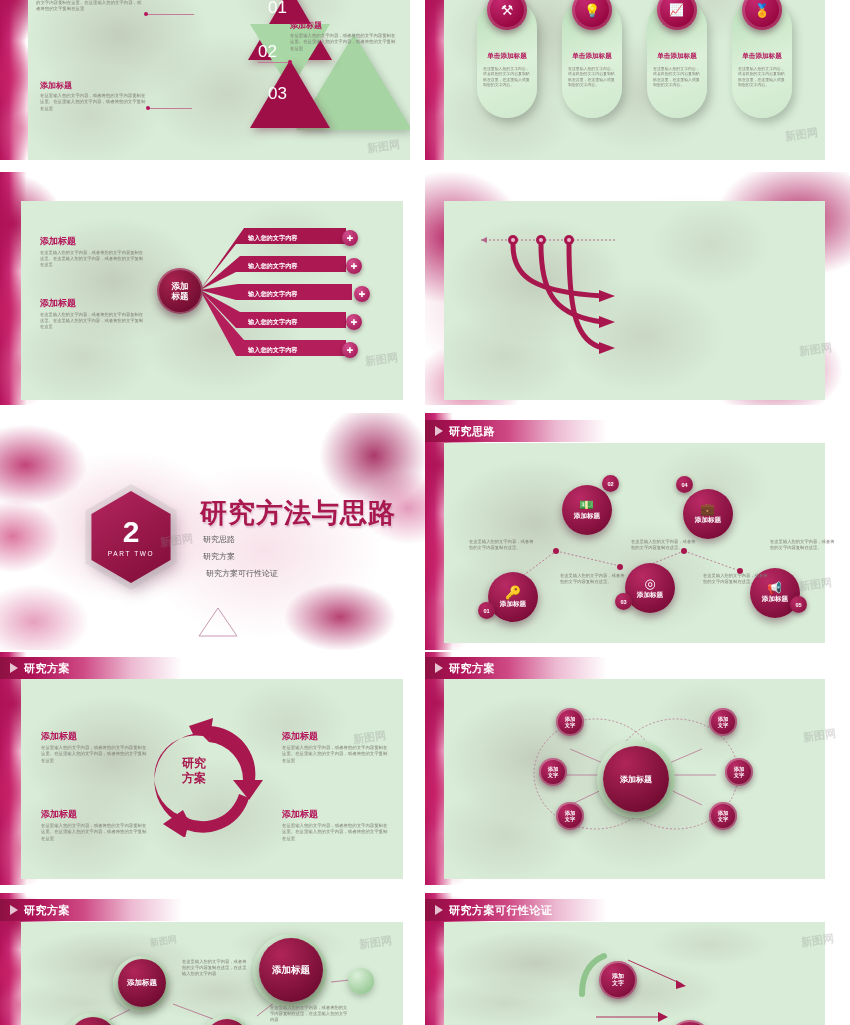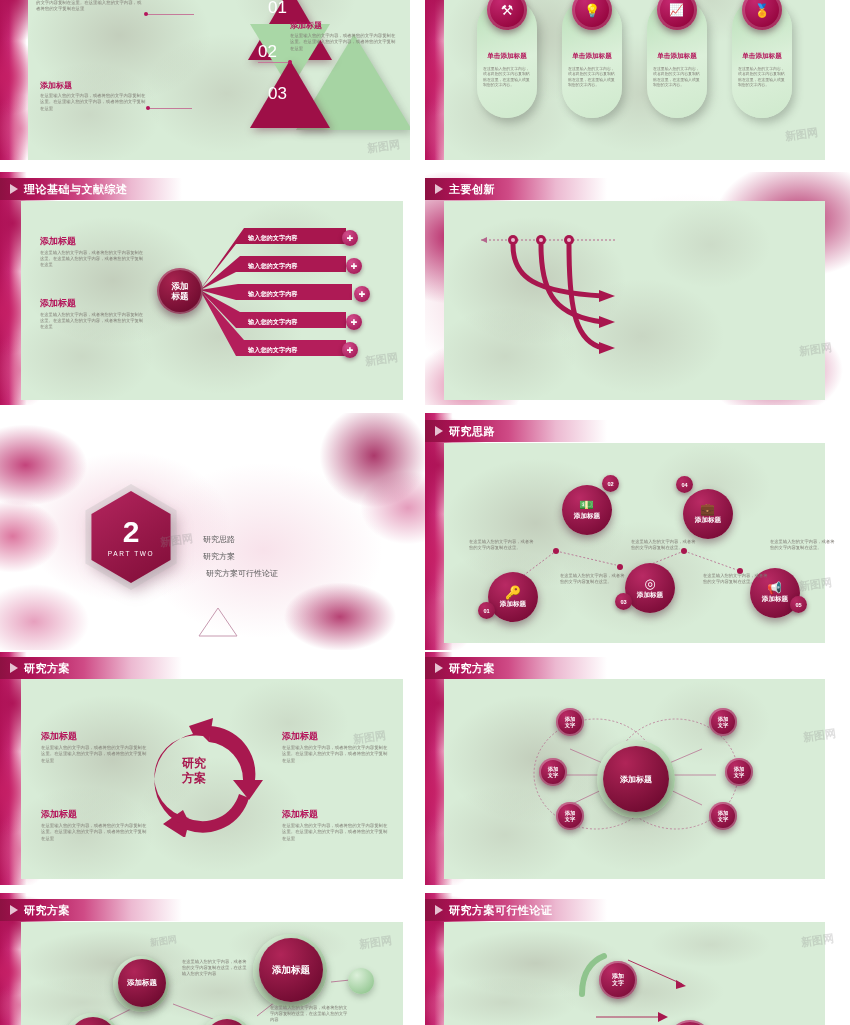--- a/index.html
+++ b/index.html
@@ -198,24 +198,20 @@
       <div class="pt" style="font-size:6.6px;">单击添加标题</div>
       <div class="pb" style="font-size:3.9px;">在这里输入您的文字内容，或者将您的文字内容复制粘贴在这里，在这里输入或复制您的文字内容。</div>
     </div>
   </div>
 
   <div class="wm" style="font-size:11px;right:32px;bottom:18px;">新图网</div>
 </div>
 
 <div class="slide" style="left:0;top:172px;width:410px;height:233px;">
   <div class="ink"></div>
-  <div class="hdr" style="top:6px;height:22px;width:182px;">
-    <div class="tri"></div>
-    <div class="htxt" style="font-size:11px;">理论基础与文献综述</div>
-  </div>
   <div class="panel" style="left:21px;top:29px;width:382px;height:199px;"></div>
 
   <div style="position:absolute;left:40px;top:63px;width:104px;">
     <div class="ttl" style="font-size:9px;margin-bottom:2px;">添加标题</div>
     <div class="body" style="font-size:4.3px;">在这里输入您的文字内容，或者将您的文字内容复制在这里。在这里输入您的文字内容，或者将您的文字复制在这里</div>
   </div>
   <div style="position:absolute;left:40px;top:125px;width:104px;">
     <div class="ttl" style="font-size:9px;margin-bottom:2px;">添加标题</div>
     <div class="body" style="font-size:4.3px;">在这里输入您的文字内容，或者将您的文字内容复制在这里。在这里输入您的文字内容，或者将您的文字复制在这里</div>
   </div>
@@ -254,24 +250,20 @@
     <div class="plus" style="left:120px;top:54px;font-size:8px;">✚</div>
     <div class="plus" style="left:112px;top:82px;font-size:8px;">✚</div>
     <div class="plus" style="left:108px;top:110px;font-size:8px;">✚</div>
   </div>
 
   <div class="wm" style="font-size:11px;right:12px;bottom:38px;">新图网</div>
 </div>
 
 <div class="slide" style="left:425px;top:172px;width:425px;height:233px;">
   <div class="ink dense"></div>
-  <div class="hdr" style="top:6px;height:22px;width:182px;">
-    <div class="tri"></div>
-    <div class="htxt" style="font-size:11px;">主要创新</div>
-  </div>
   <div class="panel" style="left:19px;top:29px;width:381px;height:199px;"></div>
 
   <svg style="position:absolute;left:40px;top:58px;width:240px;height:150px;">
     <line x1="16" y1="10" x2="150" y2="10" stroke="#b4658c" stroke-width="1" stroke-dasharray="2 2"></line>
     <polygon points="16,10 22,7 22,13" fill="#b4658c"></polygon>
     <circle cx="48" cy="10" r="5" fill="#a8164e"></circle>
         <circle cx="48" cy="10" r="2" fill="#e8b8cc"></circle>
     <circle cx="76" cy="10" r="5" fill="#a8164e"></circle>
         <circle cx="76" cy="10" r="2" fill="#e8b8cc"></circle>
     <circle cx="104" cy="10" r="5" fill="#a8164e"></circle>
@@ -303,20 +295,21 @@
       #ffffff;"></div>
 
   <div class="hexwrap" style="left:85px;top:78px;width:92px;height:92px;">
     <div class="hexring"></div>
     <div class="hex">
       <div style="font-size:30px;font-weight:bold;line-height:1;">2</div>
       <div style="font-size:6.5px;letter-spacing:1.6px;margin-top:3px;">PART TWO</div>
     </div>
   </div>
 
+  <div style="position:absolute;left:200px;top:82px;color:#a8184f;font-weight:bold;font-size:27px;letter-spacing:1px;text-shadow:1px 2px 2px rgba(140,60,100,.25);">研究方法与思路</div>
   <div style="position:absolute;left:203px;top:121px;color:#5b5b5b;font-size:8px;">研究思路</div>
   <div style="position:absolute;left:203px;top:138px;color:#5b5b5b;font-size:8px;">研究方案</div>
   <div style="position:absolute;left:206px;top:155px;color:#5b5b5b;font-size:8px;">研究方案可行性论证</div>
 
   <svg style="position:absolute;left:196px;top:192px;width:44px;height:34px;">
     <polygon points="22,3 41,31 3,31" fill="none" stroke="#c79ab0" stroke-width="1"></polygon>
   </svg>
 
   <div class="wm" style="font-size:11px;left:160px;top:120px;right:auto;bottom:auto;">新图网</div>
 </div>

